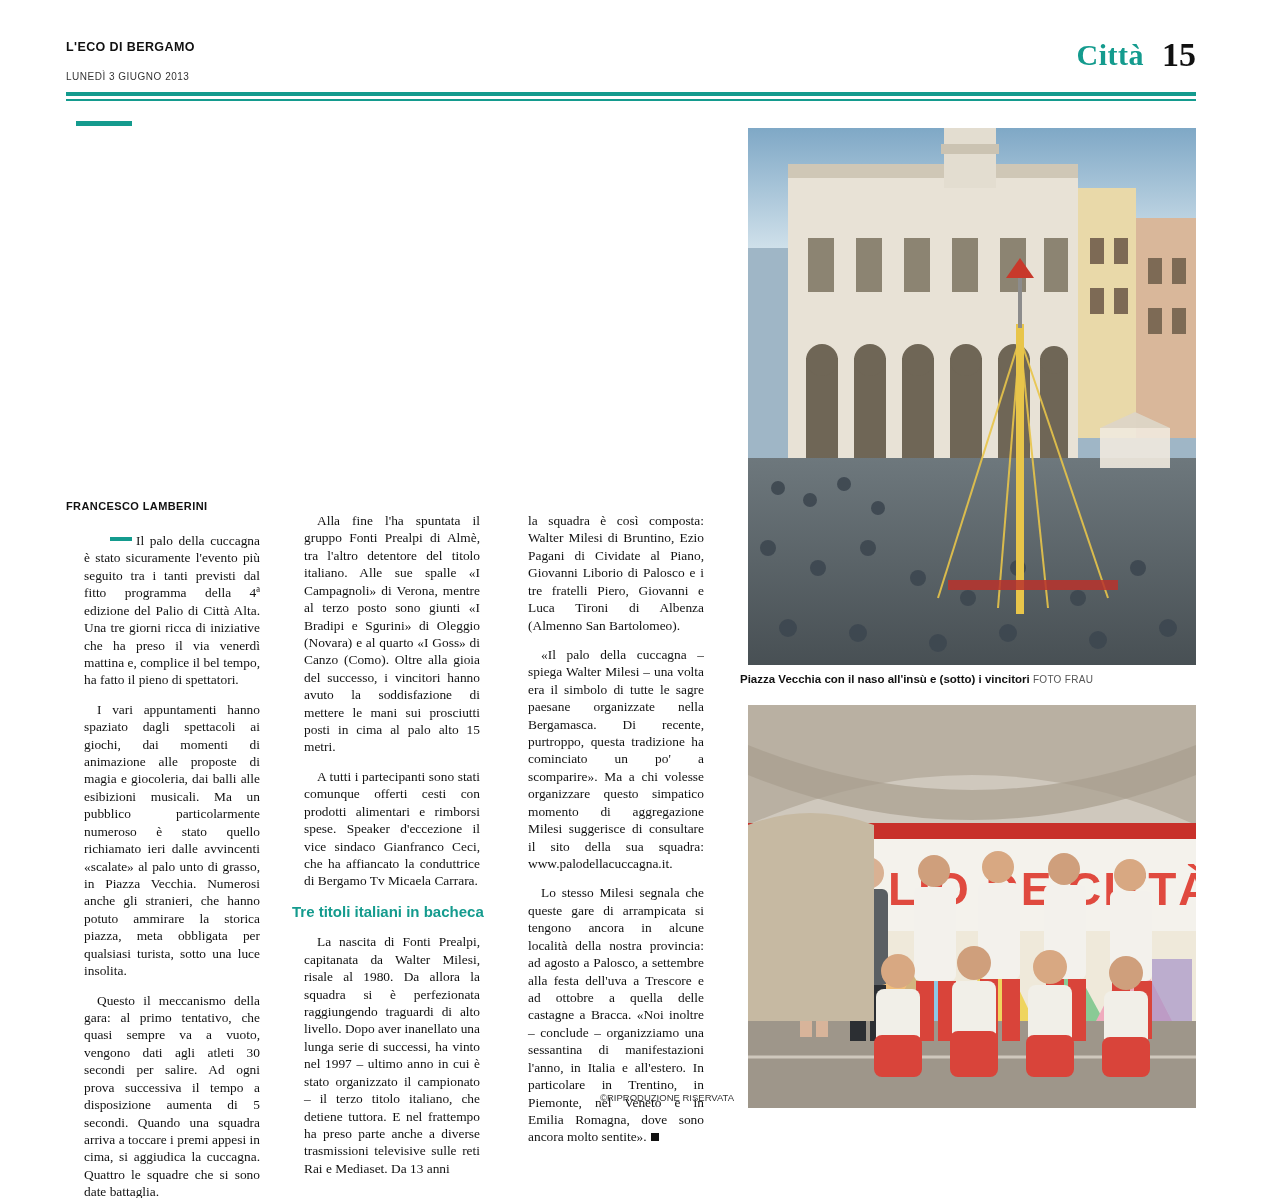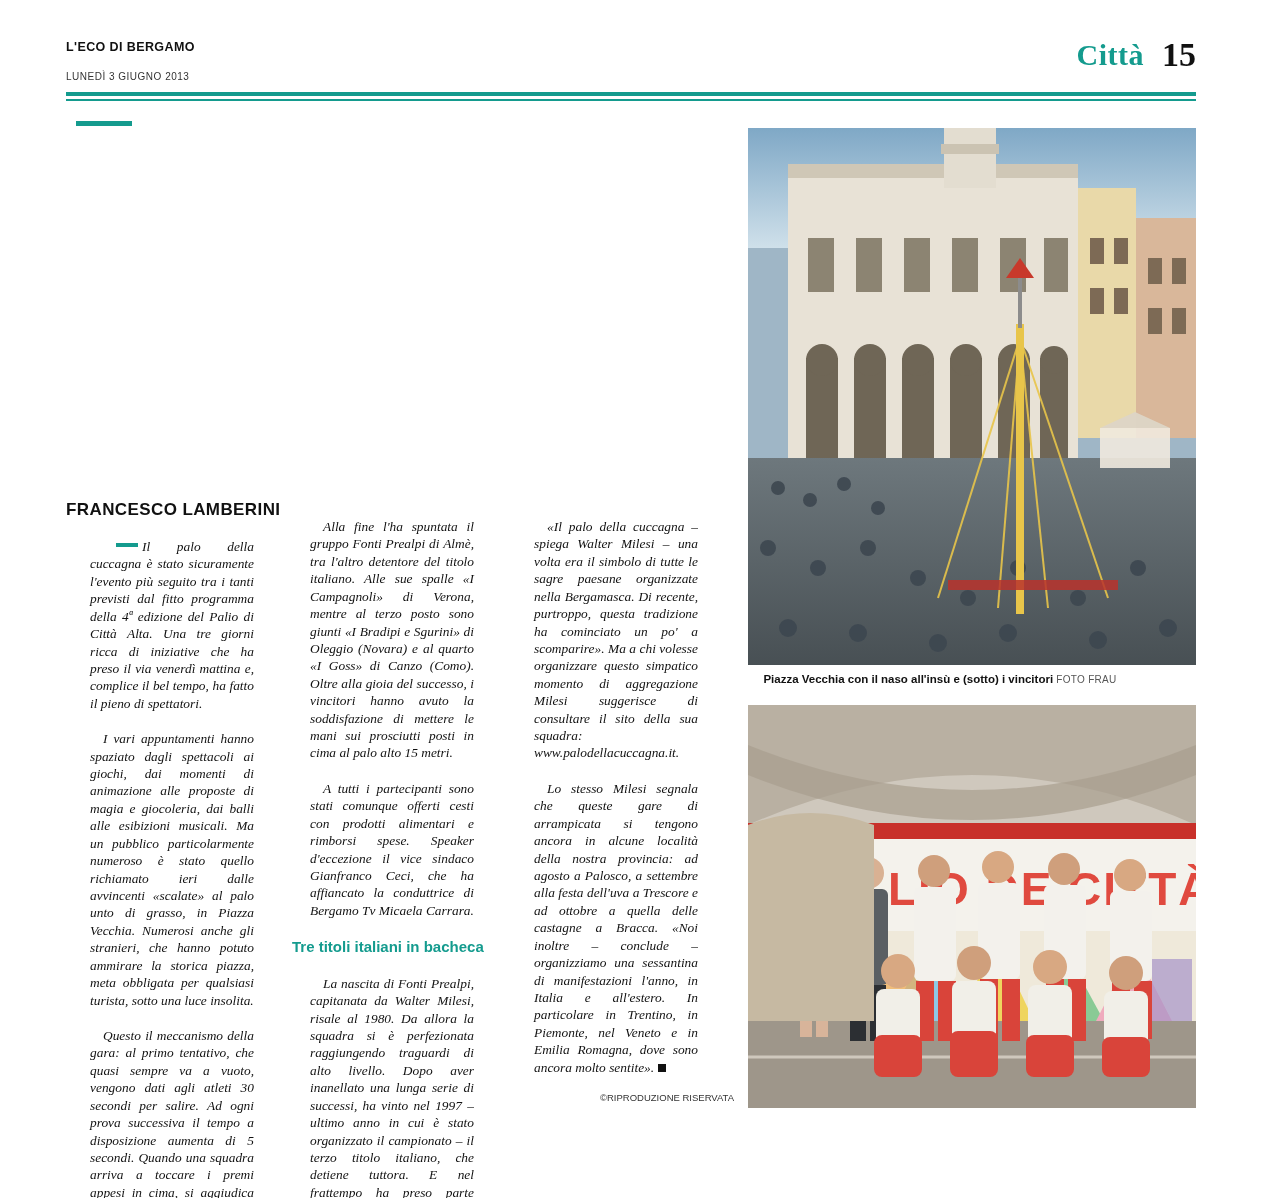--- a/index.html
+++ b/index.html
@@ -125,28 +125,27 @@
     position: absolute;
     left: 748px;
     top: 128px;
     width: 448px;
     height: 537px;
     overflow: hidden;
     background: #9fb6c6;
   }
   .photo-caption {
     position: absolute;
-    left: 716px;
+    left: 740px;
     top: 673px;
     width: 448px;
     font-family: "Liberation Sans", sans-serif;
     font-size: 11.5px;
     font-weight: bold;
     color: #111;
-    text-align: center;
   }
   .photo-caption .credit {
     font-weight: normal;
     font-size: 10px;
     color: #555;
     letter-spacing: 0.3px;
   }
   .photo-bottom {
     position: absolute;
     left: 748px;
@@ -157,36 +156,36 @@
     background: #cfc9c0;
   }
 
   
   .byline {
     position: absolute;
     left: 66px;
     top: 500px;
     font-family: "Liberation Sans", sans-serif;
     font-weight: bold;
-    font-size: 17px;
+    font-size: 11px;
     letter-spacing: 0.4px;
     color: #111;
   }
   .col {
     position: absolute;
     top: 520px;
     width: 200px;
     font-family: "Liberation Serif", serif;
     font-size: 13.4px;
     line-height: 1.30;
     text-align: justify;
     color: #111;
     hyphens: auto;
   }
-  .col p { margin: 18px; text-indent: 13px; font-style: italic; }
+  .col p { margin: 12px; text-indent: 13px; }
   .col p.first { text-indent: 26px; }
   .col1 { left: 72px; top: 520px; }
   .col2 { left: 292px; top: 500px; }
   .col3 { left: 516px; top: 500px; }
 
   .dash-lead {
     display: inline-block;
     width: 22px;
     height: 4px;
     background: #149b8e;
@@ -430,19 +429,20 @@
   </div>
 
   <div class="col col2">
     <p>Alla fine l'ha spuntata il gruppo Fonti Prealpi di Almè, tra l'altro detentore del titolo italiano. Alle sue spalle «I Campagnoli» di Verona, mentre al terzo posto sono giunti «I Bradipi e Sgurini» di Oleggio (Novara) e al quarto «I Goss» di Canzo (Como). Oltre alla gioia del successo, i vincitori hanno avuto la soddisfazione di mettere le mani sui prosciutti posti in cima al palo alto 15 metri.</p>
     <p>A tutti i partecipanti sono stati comunque offerti cesti con prodotti alimentari e rimborsi spese. Speaker d'eccezione il vice sindaco Gianfranco Ceci, che ha affiancato la conduttrice di Bergamo Tv Micaela Carrara.</p>
     <div class="subhead-small">Tre titoli italiani in bacheca</div>
     <p>La nascita di Fonti Prealpi, capitanata da Walter Milesi, risale al 1980. Da allora la squadra si è perfezionata raggiungendo traguardi di alto livello. Dopo aver inanellato una lunga serie di successi, ha vinto nel 1997 – ultimo anno in cui è stato organizzato il campionato – il terzo titolo italiano, che detiene tuttora. E nel frattempo ha preso parte anche a diverse trasmissioni televisive sulle reti Rai e Mediaset. Da 13 anni</p>
   </div>
 
   <div class="col col3">
+    <p style="text-indent:0">la squadra è così composta: Walter Milesi di Bruntino, Ezio Pagani di Cividate al Piano, Giovanni Liborio di Palosco e i tre fratelli Piero, Giovanni e Luca Tironi di Albenza (Almenno San Bartolomeo).</p>
     <p>«Il palo della cuccagna – spiega Walter Milesi – una volta era il simbolo di tutte le sagre paesane organizzate nella Bergamasca. Di recente, purtroppo, questa tradizione ha cominciato un po' a scomparire». Ma a chi volesse organizzare questo simpatico momento di aggregazione Milesi suggerisce di consultare il sito della sua squadra: www.palodellacuccagna.it.</p>
     <p><span>Lo stesso Milesi segnala che queste gare di arrampicata si tengono ancora in alcune località della nostra provincia: ad agosto a Palosco, a settembre alla festa dell'uva a Trescore e ad ottobre a quella delle castagne a Bracca. «Noi inoltre – conclude – organizziamo una sessantina di manifestazioni l'anno, in Italia e all'estero. In particolare in Trentino, in Piemonte, nel Veneto e in Emilia Romagna, dove sono ancora molto sentite».</span><span class="sq"></span></p>
   </div>
 
   <div class="end-note">©RIPRODUZIONE RISERVATA</div>
 
 </div>
 
 </body></html>

